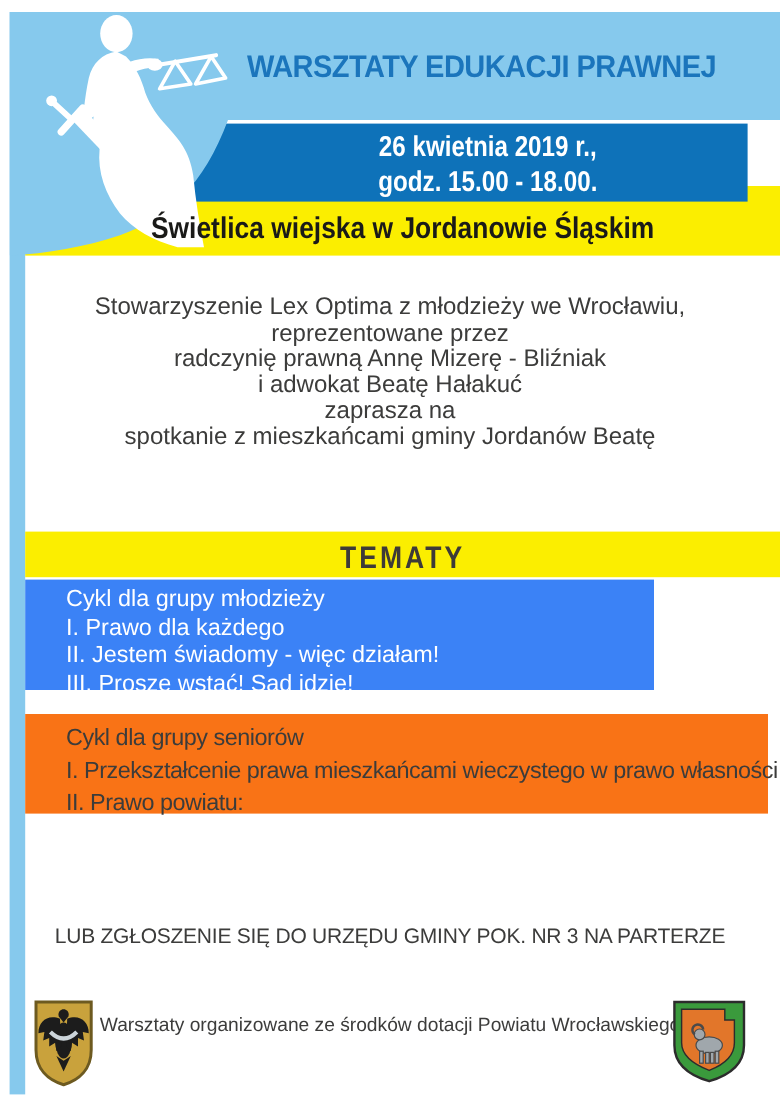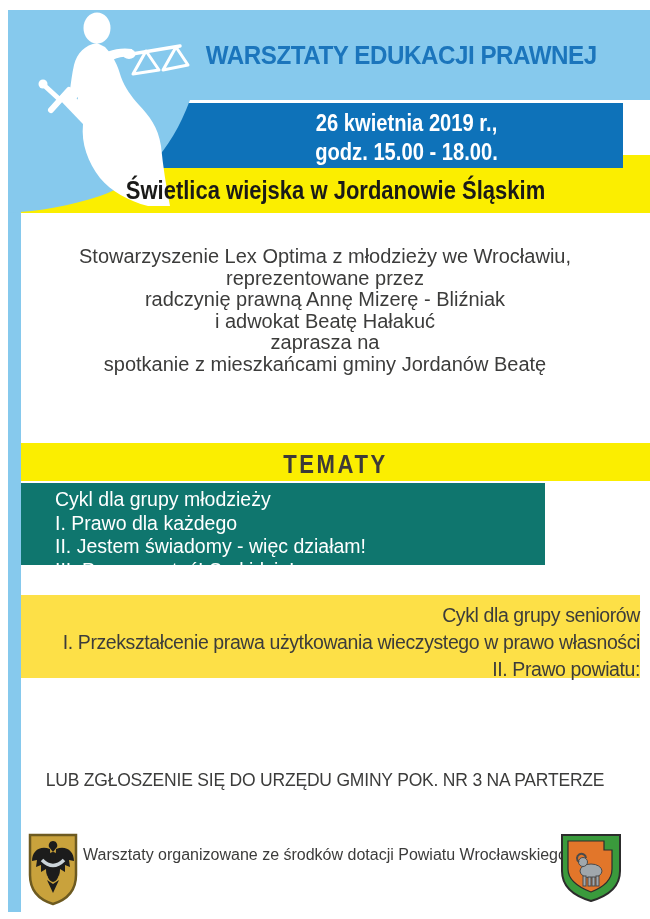--- a/index.html
+++ b/index.html
@@ -45,28 +45,28 @@
   }
 
   #topics-band{left:21px;top:443px;width:629px;height:38px;background:#fbee00;}
   #topics-heading{
     left:21px;top:449px;width:629px;text-align:center;color:#3d3a38;
     font-size:26px;font-weight:bold;letter-spacing:3px;
     transform:scaleX(0.85);transform-origin:center;
   }
 
   #youth-box{
-    left:21px;top:483px;width:524px;height:82px;background:#0f766e;
+    left:21px;top:483px;width:524px;height:92px;background:#3b82f6;
     color:#ffffff;font-size:19.5px;line-height:23.5px;
     padding:5px 0 0 34px;box-sizing:border-box;
   }
   #seniors-box{
-    left:21px;top:595px;width:619px;height:83px;background:#fde047;
+    left:21px;top:595px;width:619px;height:83px;background:#f97316;
     color:#3c3c3b;font-size:19.5px;line-height:27px;letter-spacing:-0.4px;
-    padding:7px 0 0 34px;box-sizing:border-box;white-space:nowrap;text-align:right;
+    padding:7px 0 0 34px;box-sizing:border-box;white-space:nowrap;
   }
 
   #contact{
     left:0;top:723px;width:650px;text-align:center;color:#3c3c3b;
     font-size:17.5px;line-height:23px;letter-spacing:-0.2px;white-space:pre-wrap;
   }
 
   #funding-note{
     left:0;top:846px;width:650px;text-align:center;color:#3c3c3b;font-size:16px;
   }
@@ -136,21 +136,21 @@
   <div id="youth-box" class="abs">
     <div>Cykl dla grupy młodzieży</div>
     <div>I. Prawo dla każdego</div>
     <div>II. Jestem świadomy - więc działam!</div>
     <div>III. Proszę wstać! Sąd idzie!</div>
     <div>IV. Mediacja</div>
   </div>
 
   <div id="seniors-box" class="abs">
     <div>Cykl dla grupy seniorów</div>
-    <div>I.  Przekształcenie prawa użytkowania wieczystego w prawo własności</div>
+    <div>I.  Przekształcenie prawa mieszkańcami wieczystego w prawo własności</div>
     <div>II. Prawo powiatu:</div>
   </div>
 
   <div id="contact" class="abs">
     <div>LUB ZGŁOSZENIE SIĘ DO URZĘDU GMINY POK. NR 3 NA PARTERZE</div>
   </div>
 
   <svg id="crest-left" class="abs" width="50" height="73" viewBox="0 0 50 73">
     <path d="M2 2 H48 V42 C48 58 38 67 25 71 C12 67 2 58 2 42 Z" fill="#c9a23c" stroke="#6d5a20" stroke-width="2.5"></path>
     <g fill="#1c1c1c">

